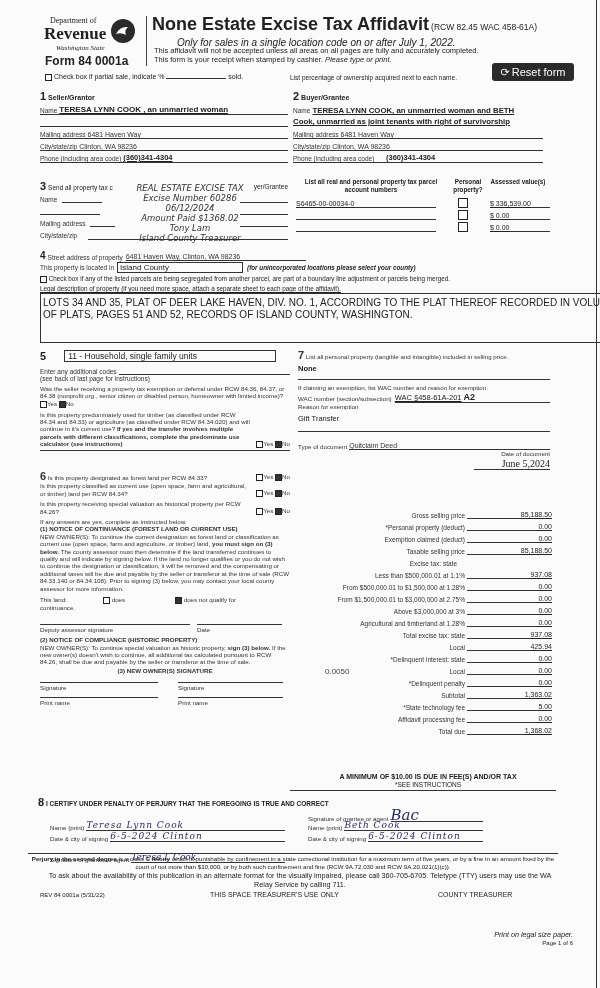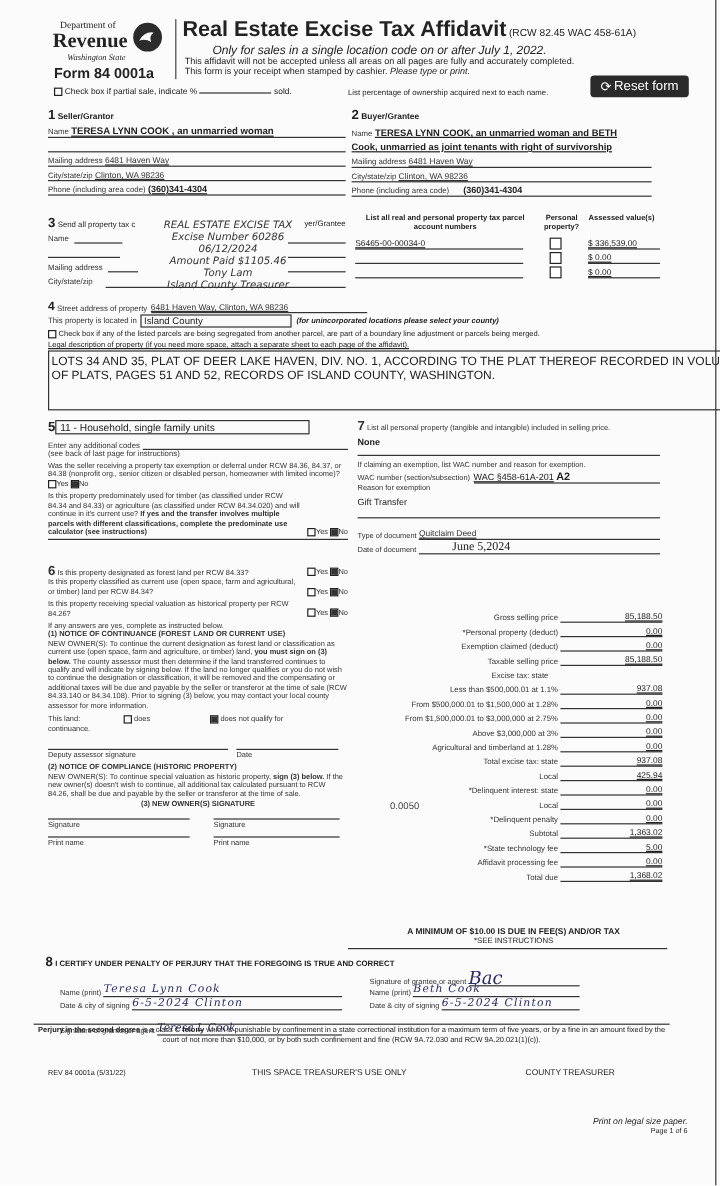--- a/index.html
+++ b/index.html
@@ -35,21 +35,21 @@
     <div style="position:absolute;left:4px;top:10px;font-family:'Liberation Serif',serif;font-weight:bold;font-size:17px;">Revenue</div>
     <div style="position:absolute;left:16px;top:30px;font-family:'Liberation Serif',serif;font-style:italic;font-size:7px;">Washington State</div>
     <svg width="26" height="26" viewBox="0 0 26 26" style="position:absolute;left:70px;top:4px;">
       <circle cx="13" cy="13" r="12" fill="#2b2b2b"></circle>
       <path d="M6 16 Q10 8 18 9 Q14 12 16 17 Q11 14 6 16Z" fill="#fff"></path>
     </svg>
   </div>
   <div class="abs bold" style="left:45px;top:54px;font-size:12px;">Form 84 0001a</div>
   <div class="abs" style="left:146px;top:16px;width:1px;height:50px;background:#444;"></div>
   <div class="abs" style="left:152px;top:14px;white-space:nowrap;">
-    <span style="font-weight:bold;font-size:18px;">Real Estate Excise Tax Affidavit</span>
+    <span style="font-weight:bold;font-size:18px;">None Estate Excise Tax Affidavit</span>
     <span style="font-size:8.5px;">(RCW 82.45 WAC 458-61A)</span>
   </div>
   <div class="abs ital" style="left:154px;top:37px;font-size:10px;margin-left:23px;">Only for sales in a single location code on or after July 1, 2022.</div>
   <div class="abs" style="left:154px;top:46px;font-size:7.5px;">This affidavit will not be accepted unless all areas on all pages are fully and accurately completed.</div>
   <div class="abs" style="left:154px;top:55px;font-size:7.5px;">
     <span>This form is your receipt when stamped by cashier.</span>
     <span class="ital">Please type or print.</span>
   </div>
   <div class="abs" style="left:45px;top:73px;font-size:7px;">
     <span class="cb"></span>
@@ -119,21 +119,21 @@
     <div class="row-label" style="position:absolute;left:0;top:40px;">Mailing address</div>
     <div class="line" style="position:absolute;left:50px;top:46px;width:25px;"></div>
     <div class="line" style="position:absolute;left:200px;top:46px;width:48px;"></div>
     <div class="row-label" style="position:absolute;left:0;top:52px;">City/state/zip</div>
     <div class="line" style="position:absolute;left:48px;top:59px;width:200px;"></div>
   </div>
   <div class="abs stamp" style="left:125px;top:183px;width:130px;font-style:italic;">
     <div>REAL ESTATE EXCISE TAX</div>
     <div>Excise Number 60286</div>
     <div>06/12/2024</div>
-    <div>Amount Paid $1105.46</div>
+    <div>Amount Paid $1368.02</div>
     <div>Tony Lam</div>
     <div>Island County Treasurer</div>
   </div>
 
   <div class="abs" style="left:296px;top:178px;width:260px;">
     <div style="display:flex;font-weight:bold;font-size:6.3px;text-align:center;line-height:7.5px;">
       <div style="width:150px;">List all real and personal property tax parcel account numbers</div>
       <div style="width:44px;">Personal property?</div>
       <div style="width:56px;">Assessed value(s)</div>
     </div>
@@ -171,21 +171,21 @@
       <span class="cb"></span>
       <span>Check box if any of the listed parcels are being segregated from another parcel, are part of a boundary line adjustment or parcels being merged.</span>
     </div>
     <div style="margin-top:2px;font-size:6.3px;text-decoration:underline;">Legal description of property (if you need more space, attach a separate sheet to each page of the affidavit).</div>
     <div style="margin-top:1px;width:598px;height:50px;border:1px solid #333;padding:3px 2px;font-size:10px;line-height:12px;font-family:'Liberation Sans Narrow','Liberation Sans',sans-serif;">LOTS 34 AND 35, PLAT OF DEER LAKE HAVEN, DIV. NO. 1, ACCORDING TO THE PLAT THEREOF RECORDED IN VOLUME 7 OF PLATS, PAGES 51 AND 52, RECORDS OF ISLAND COUNTY, WASHINGTON.</div>
   </div>
 
   <div class="abs" style="left:40px;top:350px;width:250px;">
     <div style="display:flex;align-items:center;">
       <span class="sec-num">5</span>
-      <span style="width:212px;height:12px;border:1px solid #333;font-size:8.5px;padding-left:3px;line-height:11px;">11 - Household, single family units</span>
+      <span style="margin-left:18px;width:212px;height:12px;border:1px solid #333;font-size:8.5px;padding-left:3px;line-height:11px;">11 - Household, single family units</span>
     </div>
     <div style="margin-top:6px;display:flex;align-items:flex-end;">
       <span class="row-label">Enter any additional codes</span>
       <span class="line" style="flex:1;margin-left:2px;"></span>
     </div>
     <div class="row-label">(see back of last page for instructions)</div>
     <div class="small" style="margin-top:3px;">
       <span>Was the seller receiving a property tax exemption or deferral under RCW 84.36, 84.37, or 84.38 (nonprofit org., senior citizen or disabled person, homeowner with limited income)?</span>
       <span class="cb"></span><span>Yes</span>
       <span class="cb checked"></span><span>No</span>
@@ -275,21 +275,21 @@
         <span class="bold" style="font-size:9px;">A2</span>
       </span>
     </div>
     <div class="small">Reason for exemption</div>
     <div style="margin-top:4px;font-size:7.5px;height:14px;">Gift Transfer</div>
     <div class="line" style="width:252px;margin-top:3px;"></div>
     <div style="display:flex;align-items:flex-end;width:252px;margin-top:10px;">
       <span class="small">Type of document</span>
       <span class="filled" style="margin-left:2px;flex:1;border-bottom:1px solid #333;">Quitclaim Deed</span>
     </div>
-    <div style="display:flex;align-items:flex-end;width:252px;">
+    <div style="display:flex;align-items:flex-end;width:252px;flex-direction:column;">
       <span class="small">Date of document</span>
       <span style="margin-left:2px;flex:1;border-bottom:1px solid #333;font-family:'Liberation Serif',serif;font-size:10px;padding-left:28px;">June 5,2024</span>
     </div>
   </div>
 
   <div id="calc-rows">
       <div class="calc-row" style="top: 508px;">
         <span class="lbl">Gross selling price</span>
         <span class="fill" style="text-decoration:underline;">85,188.50</span>
       </div>
@@ -401,18 +401,19 @@
     </div>
   </div>
 
   <div class="abs" style="left:28px;top:853px;width:530px;border-top:1px solid #333;"></div>
   <div class="abs" style="left:28px;top:855px;width:530px;text-align:center;font-size:6.2px;line-height:7.5px;">
     <span class="bold">Perjury in the second degree</span>
     <span>is a class C</span>
     <span class="bold">felony</span>
     <span>which is punishable by confinement in a state correctional institution for a maximum term of five years, or by a fine in an amount fixed by the court of not more than $10,000, or by both such confinement and fine (RCW 9A.72.030 and RCW 9A.20.021(1)(c)).</span>
   </div>
+  <div class="abs" style="left:40px;top:872px;width:520px;text-align:center;font-size:7.2px;line-height:8.5px;">To ask about the availability of this publication in an alternate format for the visually impaired, please call 360-705-6705. Teletype (TTY) users may use the WA Relay Service by calling 711.</div>
   <div class="abs" style="left:40px;top:892px;font-size:6px;">REV 84 0001a   (5/31/22)</div>
   <div class="abs" style="left:210px;top:891px;font-size:7px;">THIS SPACE TREASURER'S USE ONLY</div>
   <div class="abs" style="left:438px;top:891px;font-size:7px;">COUNTY TREASURER</div>
   <div class="abs ital" style="left:430px;top:930px;width:143px;text-align:right;font-size:7.2px;">Print on legal size paper.</div>
   <div class="abs" style="left:430px;top:940px;width:143px;text-align:right;font-size:6px;">Page 1 of 6</div>
 </div>
 
 </body></html>

